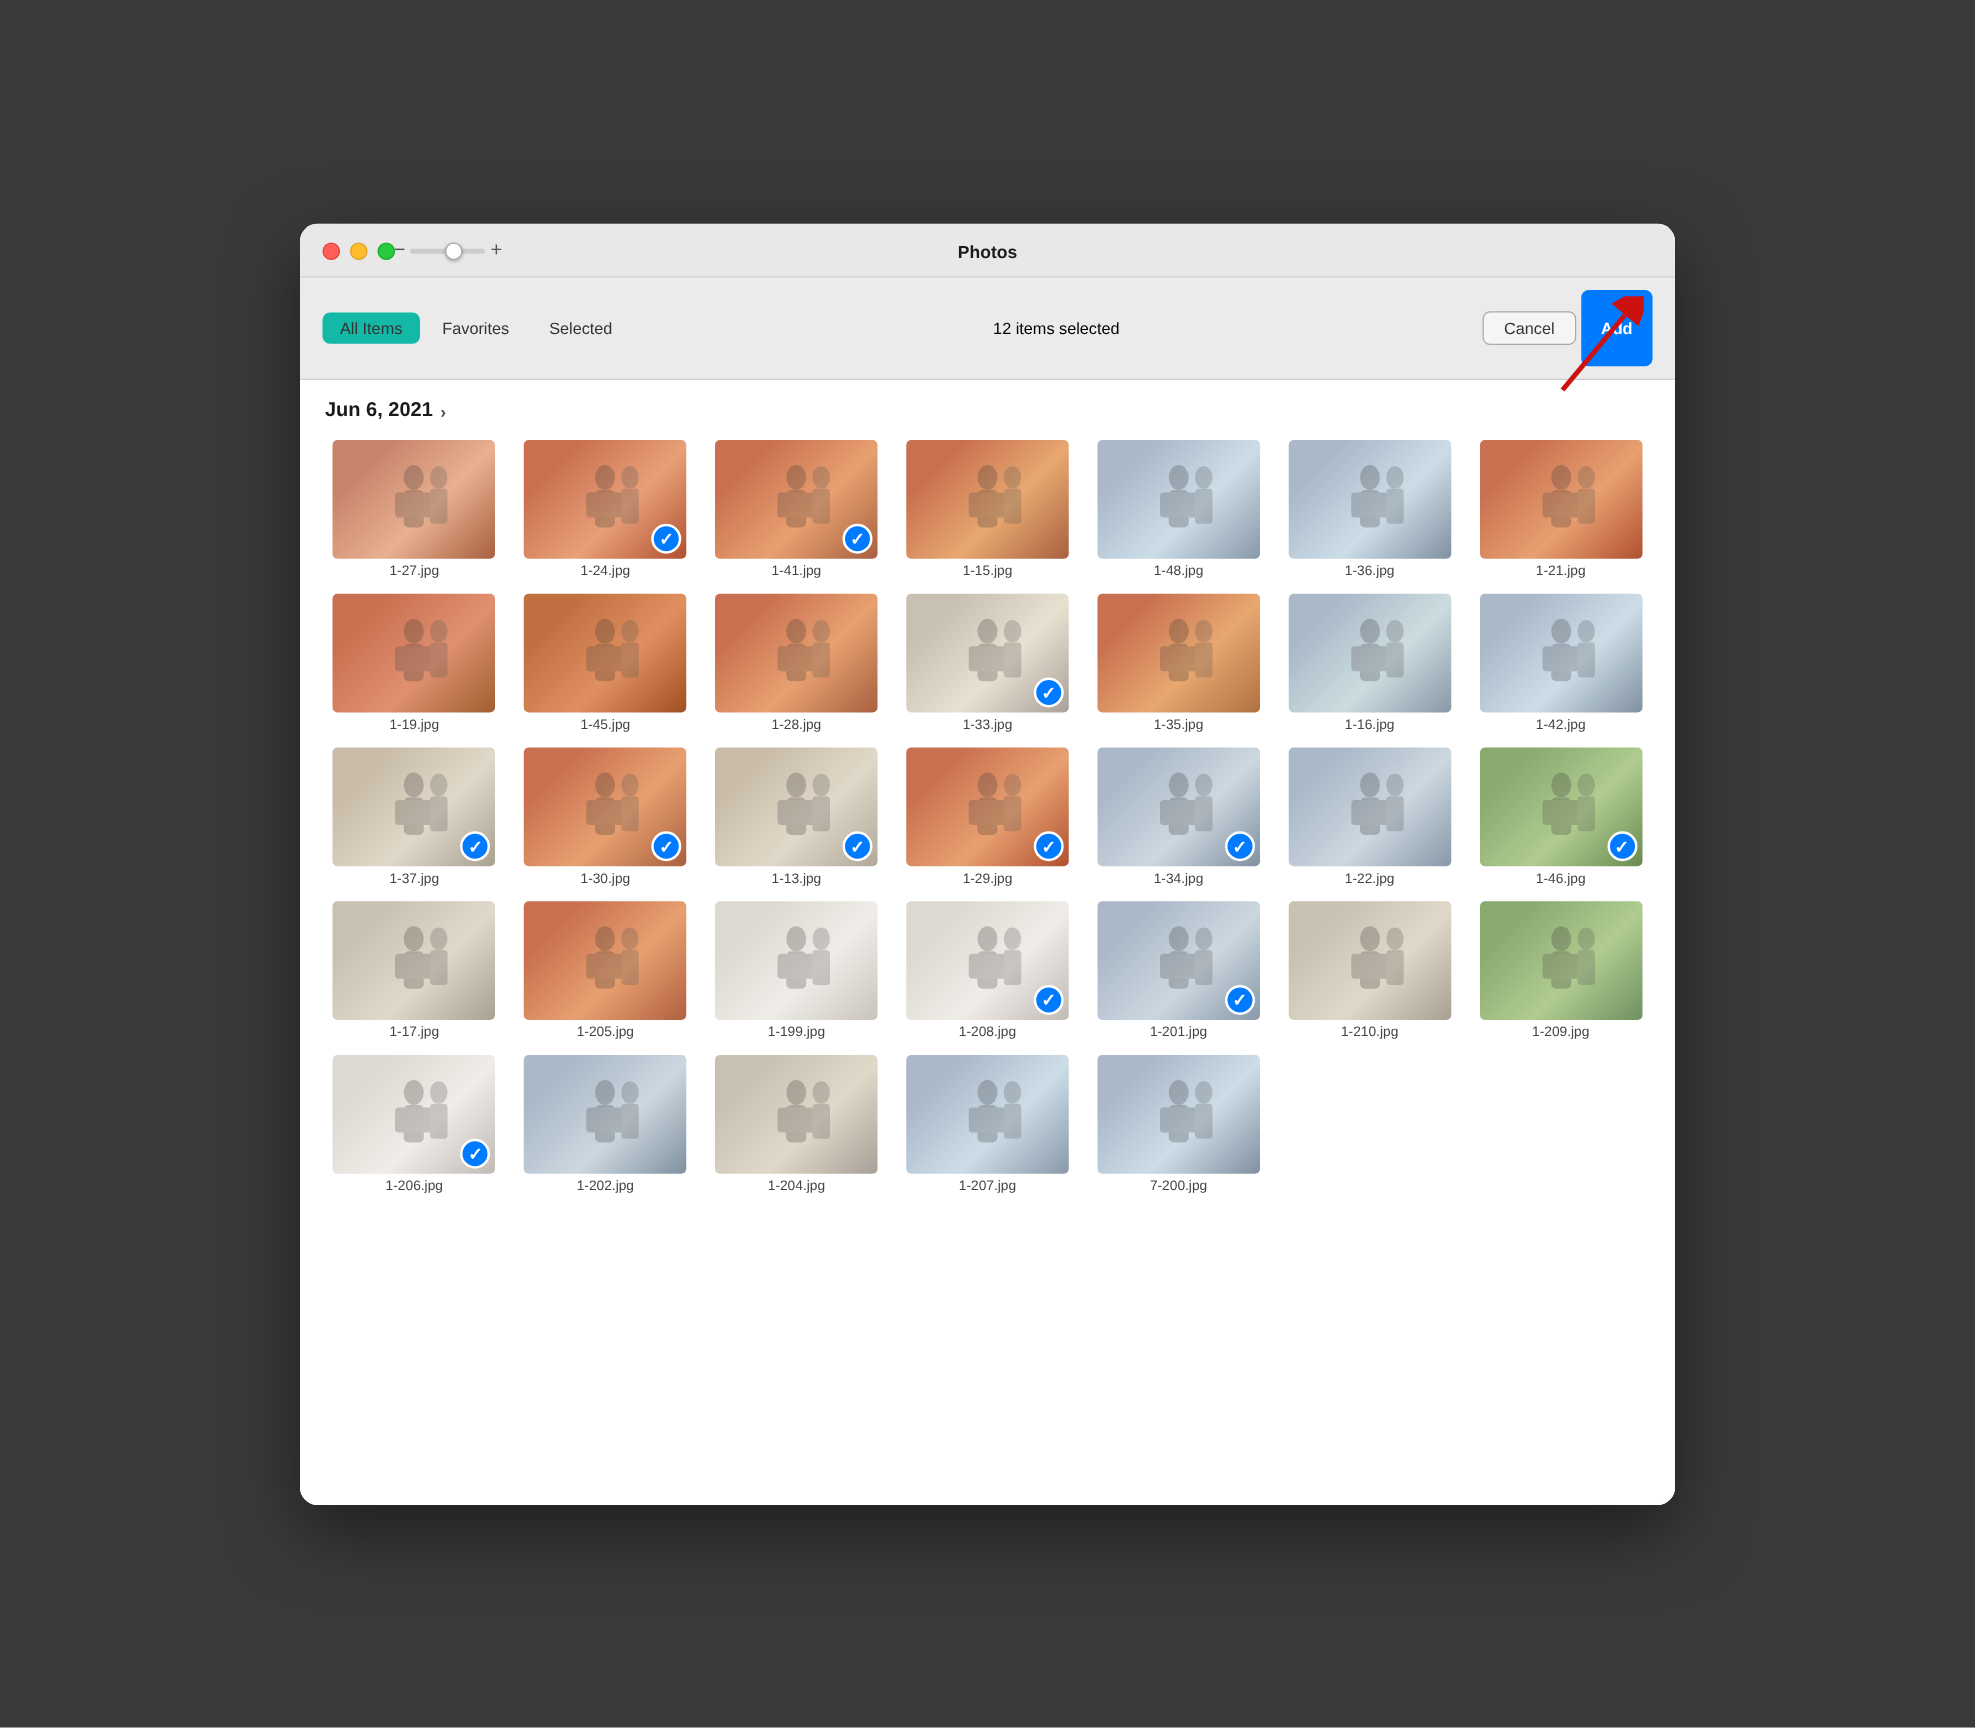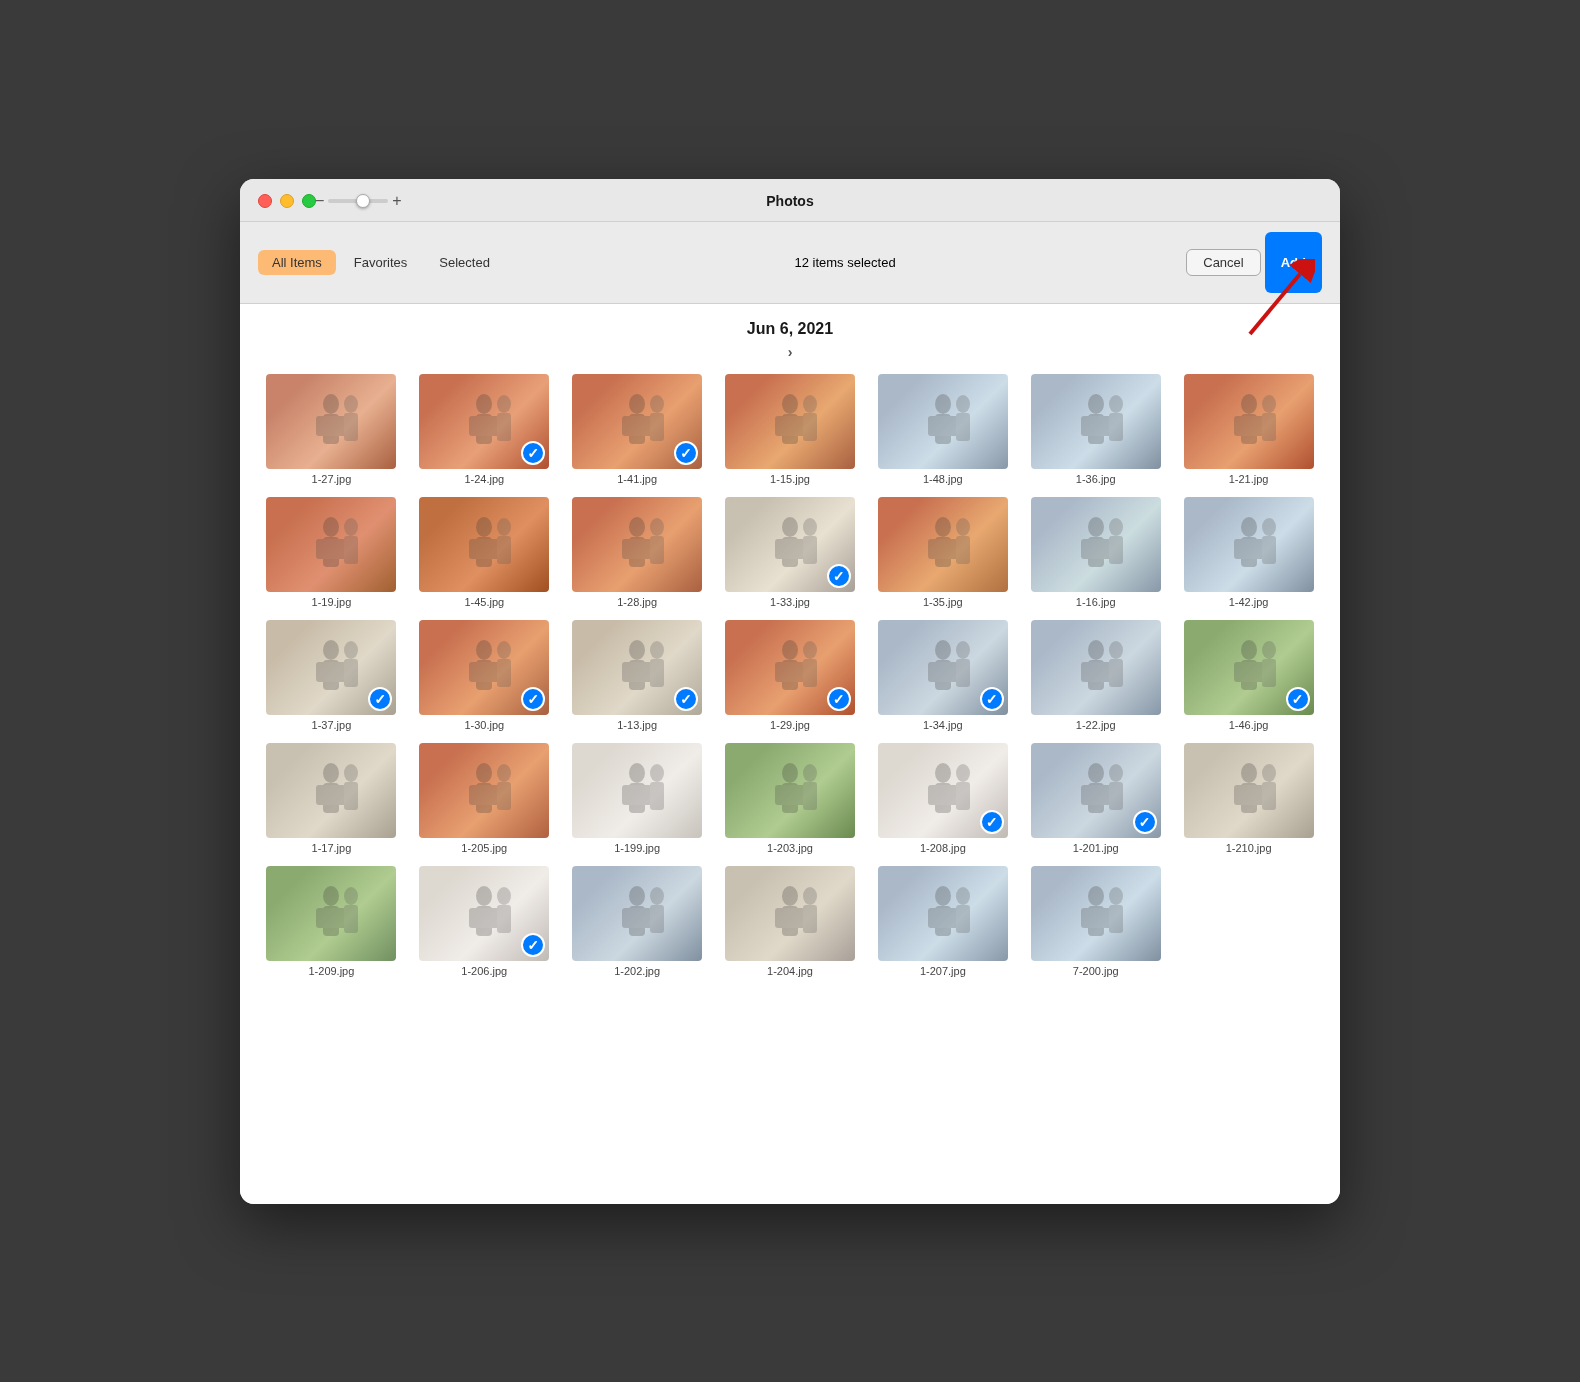--- a/index.html
+++ b/index.html
@@ -87,21 +87,21 @@
     .tab-btn {
       padding: 5px 14px;
       border-radius: 6px;
       border: none;
       font-size: 13px;
       cursor: pointer;
       background: transparent;
       color: #333;
     }
     .tab-btn.active {
-      background: #fdba74;
+      background: #14b8a6;
       font-weight: 500;
     }
     .selection-count {
       flex: 1;
       text-align: center;
       font-size: 13px;
       color: #000000;
     }
     .cancel-btn {
       padding: 5px 16px;
@@ -128,21 +128,20 @@
       min-height: 900px;
     }
     .date-header {
       display: flex;
       align-items: center;
       gap: 6px;
       font-size: 16px;
       font-weight: 700;
       color: #1a1a1a;
       margin-bottom: 14px;
-      flex-direction: column;
     }
     .date-chevron {
       font-size: 14px;
       color: #555;
     }
     .photo-grid {
       display: grid;
       grid-template-columns: repeat(7, 1fr);
       gap: 12px 10px;
     }
@@ -609,34 +608,20 @@
     <rect x="50" y="42" width="30" height="20" rx="3" fill="#444"></rect>
     <ellipse cx="85" cy="30" rx="7" ry="9" fill="#555"></ellipse>
     <rect x="78" y="39" width="14" height="28" rx="3" fill="#555"></rect>
   </svg>
             </div>
           </div>
           <div class="photo-name">1-199.jpg</div>
         </div>
         <div class="photo-item">
           <div class="photo-thumb">
-            <div class="photo-img p24">
-              <svg width="100%" height="100%" viewBox="0 0 130 95" preserveAspectRatio="xMidYMid meet" style="position:absolute;top:0;left:0;opacity:0.25;">
-    <ellipse cx="65" cy="30" rx="8" ry="10" fill="#333"></ellipse>
-    <rect x="57" y="40" width="16" height="30" rx="4" fill="#333"></rect>
-    <rect x="50" y="42" width="30" height="20" rx="3" fill="#444"></rect>
-    <ellipse cx="85" cy="30" rx="7" ry="9" fill="#555"></ellipse>
-    <rect x="78" y="39" width="14" height="28" rx="3" fill="#555"></rect>
-  </svg>
-            </div>
-          </div>
-          <div class="photo-name">1-203.jpg</div>
-        </div>
-        <div class="photo-item">
-          <div class="photo-thumb">
             <div class="photo-img p25">
               <svg width="100%" height="100%" viewBox="0 0 130 95" preserveAspectRatio="xMidYMid meet" style="position:absolute;top:0;left:0;opacity:0.25;">
     <ellipse cx="65" cy="30" rx="8" ry="10" fill="#333"></ellipse>
     <rect x="57" y="40" width="16" height="30" rx="4" fill="#333"></rect>
     <rect x="50" y="42" width="30" height="20" rx="3" fill="#444"></rect>
     <ellipse cx="85" cy="30" rx="7" ry="9" fill="#555"></ellipse>
     <rect x="78" y="39" width="14" height="28" rx="3" fill="#555"></rect>
   </svg>
             </div>
             <div class="photo-check">✓</div>

